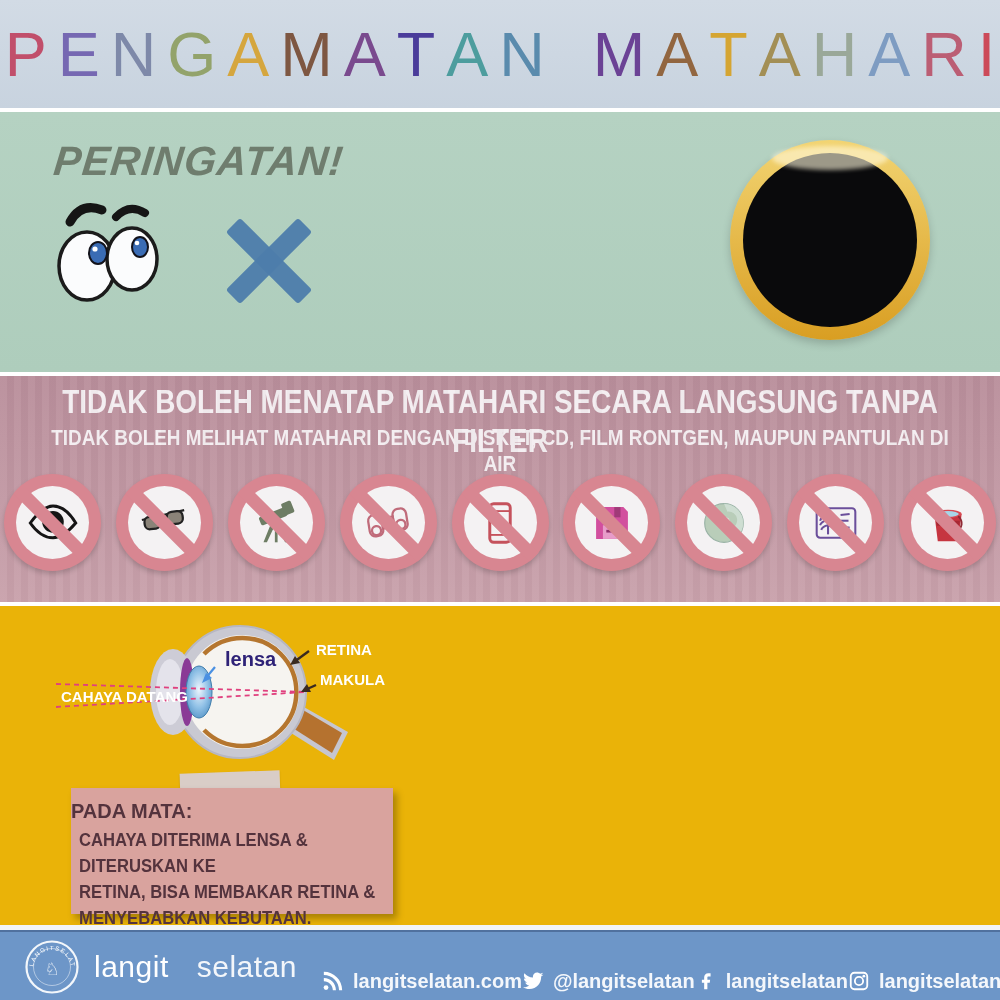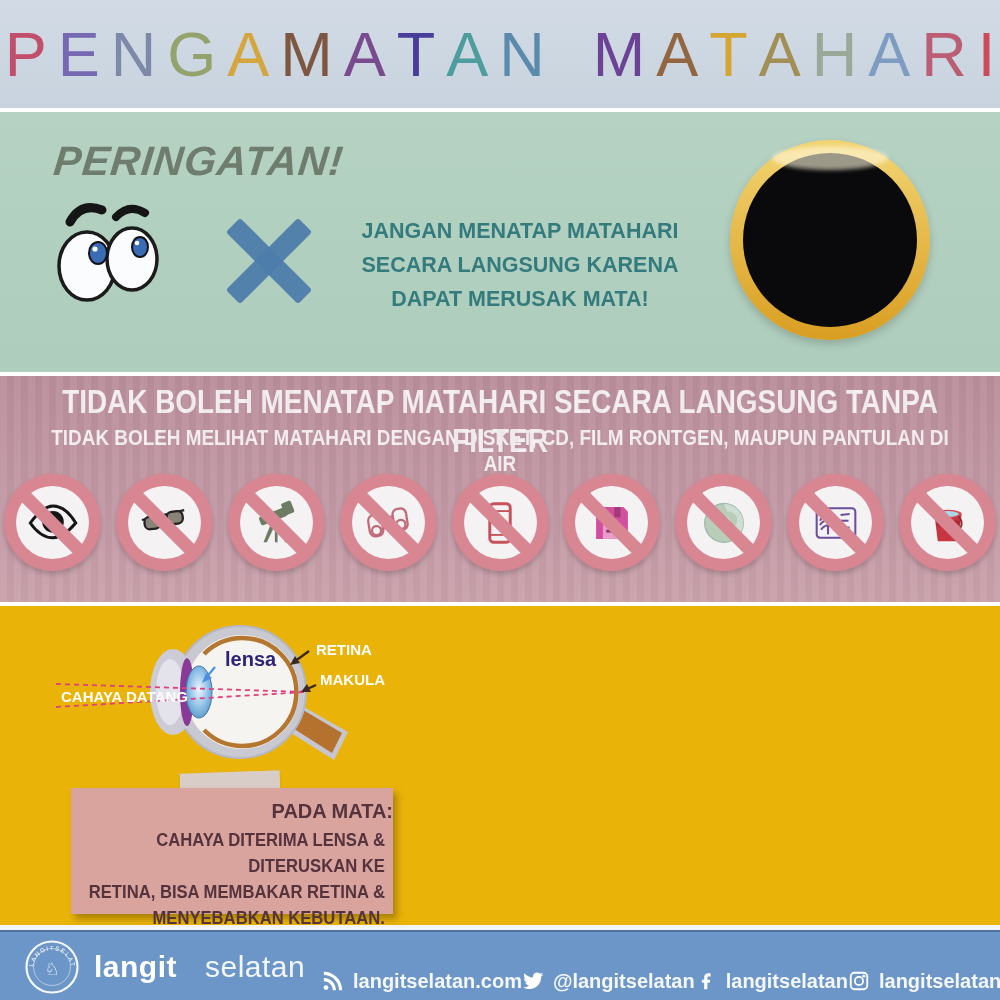--- a/index.html
+++ b/index.html
@@ -62,32 +62,32 @@
   .lup-title{position:absolute;left:28px;top:128px;font-size:21px;font-weight:700;}
   .lup-text{position:absolute;left:28px;top:156px;font-size:19.5px;font-weight:700;
             line-height:23.5px;white-space:pre-line;transform:scale(.97,1);transform-origin:left top;}
   .why-art{position:absolute;left:288px;top:84px;width:270px;height:226px;}
 
   .eye-panel{left:562px;top:606px;height:322px;width:438px;background:#eab308;}
   .eye-svg{position:absolute;left:3px;top:0;width:435px;height:175px;}
   .tape{position:absolute;left:180px;top:166px;width:100px;height:26px;background:rgba(214,209,233,.85);
         transform:rotate(-2deg);box-shadow:0 1px 2px rgba(0,0,0,.15);}
   .note-card{position:absolute;left:71px;top:182px;width:322px;height:126px;background:#d9a39e;
-             box-shadow:4px 5px 7px rgba(0,0,0,.28);text-align:right;color:#54333d;
+             box-shadow:4px 5px 7px rgba(0,0,0,.28);text-align:left;color:#54333d;
              box-sizing:border-box;padding-top:12px;}
   .note-title{font-size:20px;font-weight:700;}
   .note-text{margin-top:4px;font-size:17.5px;font-weight:700;line-height:26px;white-space:pre-line;
              transform:scale(.95,1);}
 
   
   .ftr{top:930px;height:70px;background:#6d96c8;border-top:2px solid #50719f;
        box-shadow:0 -5px 0 #f2f4f7;color:#fff;}
   .brand{position:absolute;left:24px;top:7px;display:flex;align-items:center;gap:14px;}
   .brand-name{font-size:30px;letter-spacing:.5px;}
-  .brand-name b{font-weight:700;text-align:right;}
+  .brand-name b{font-weight:400;text-align:right;}
   .brand-name .lite{font-weight:400;opacity:.92;margin-left:28px;}
   .flinks{position:absolute;left:322px;right:26px;top:0;height:100%;display:flex;
           align-items:center;justify-content:space-between;}
   .flink{display:flex;align-items:center;gap:9px;cursor:pointer;margin-top:28px;}
   .flink svg{width:22px;height:22px;display:block;}
   .flabel{font-size:20px;font-weight:700;color:#f4f7fb;}
 </style>
 </head>
 <body>
 
@@ -126,23 +126,20 @@
       <ellipse cx="39" cy="76" rx="28" ry="34" fill="#fbfcfd" stroke="#1b1b1b" stroke-width="3.5"></ellipse>
       <ellipse cx="84" cy="69" rx="25" ry="31" fill="#fbfcfd" stroke="#1b1b1b" stroke-width="3.5"></ellipse>
       <ellipse cx="50" cy="63" rx="9" ry="11" fill="#3a6cb4" stroke="#12121a" stroke-width="2"></ellipse>
       <ellipse cx="92" cy="57" rx="8" ry="10" fill="#3a6cb4" stroke="#12121a" stroke-width="2"></ellipse>
       <circle cx="47" cy="59" r="2.6" fill="#fff"></circle>
       <circle cx="89" cy="53" r="2.3" fill="#fff"></circle>
     </svg>
 
     <div class="xmark"></div>
 
-    <div class="warn-msg">JANGAN MENATAP MATAHARI
-SECARA LANGSUNG KARENA
-DAPAT MERUSAK MATA!</div>
 
     <div class="eclipse"></div>
   </section>
 
   <section class="prohibit">
     <div class="p-h1">
       <span>TIDAK BOLEH MENATAP MATAHARI SECARA LANGSUNG TANPA FILTER</span>
     </div>
     <div class="p-h2">
       <span>TIDAK BOLEH MELIHAT MATAHARI DENGAN DISKET, CD, FILM RONTGEN, MAUPUN PANTULAN DI AIR</span>

